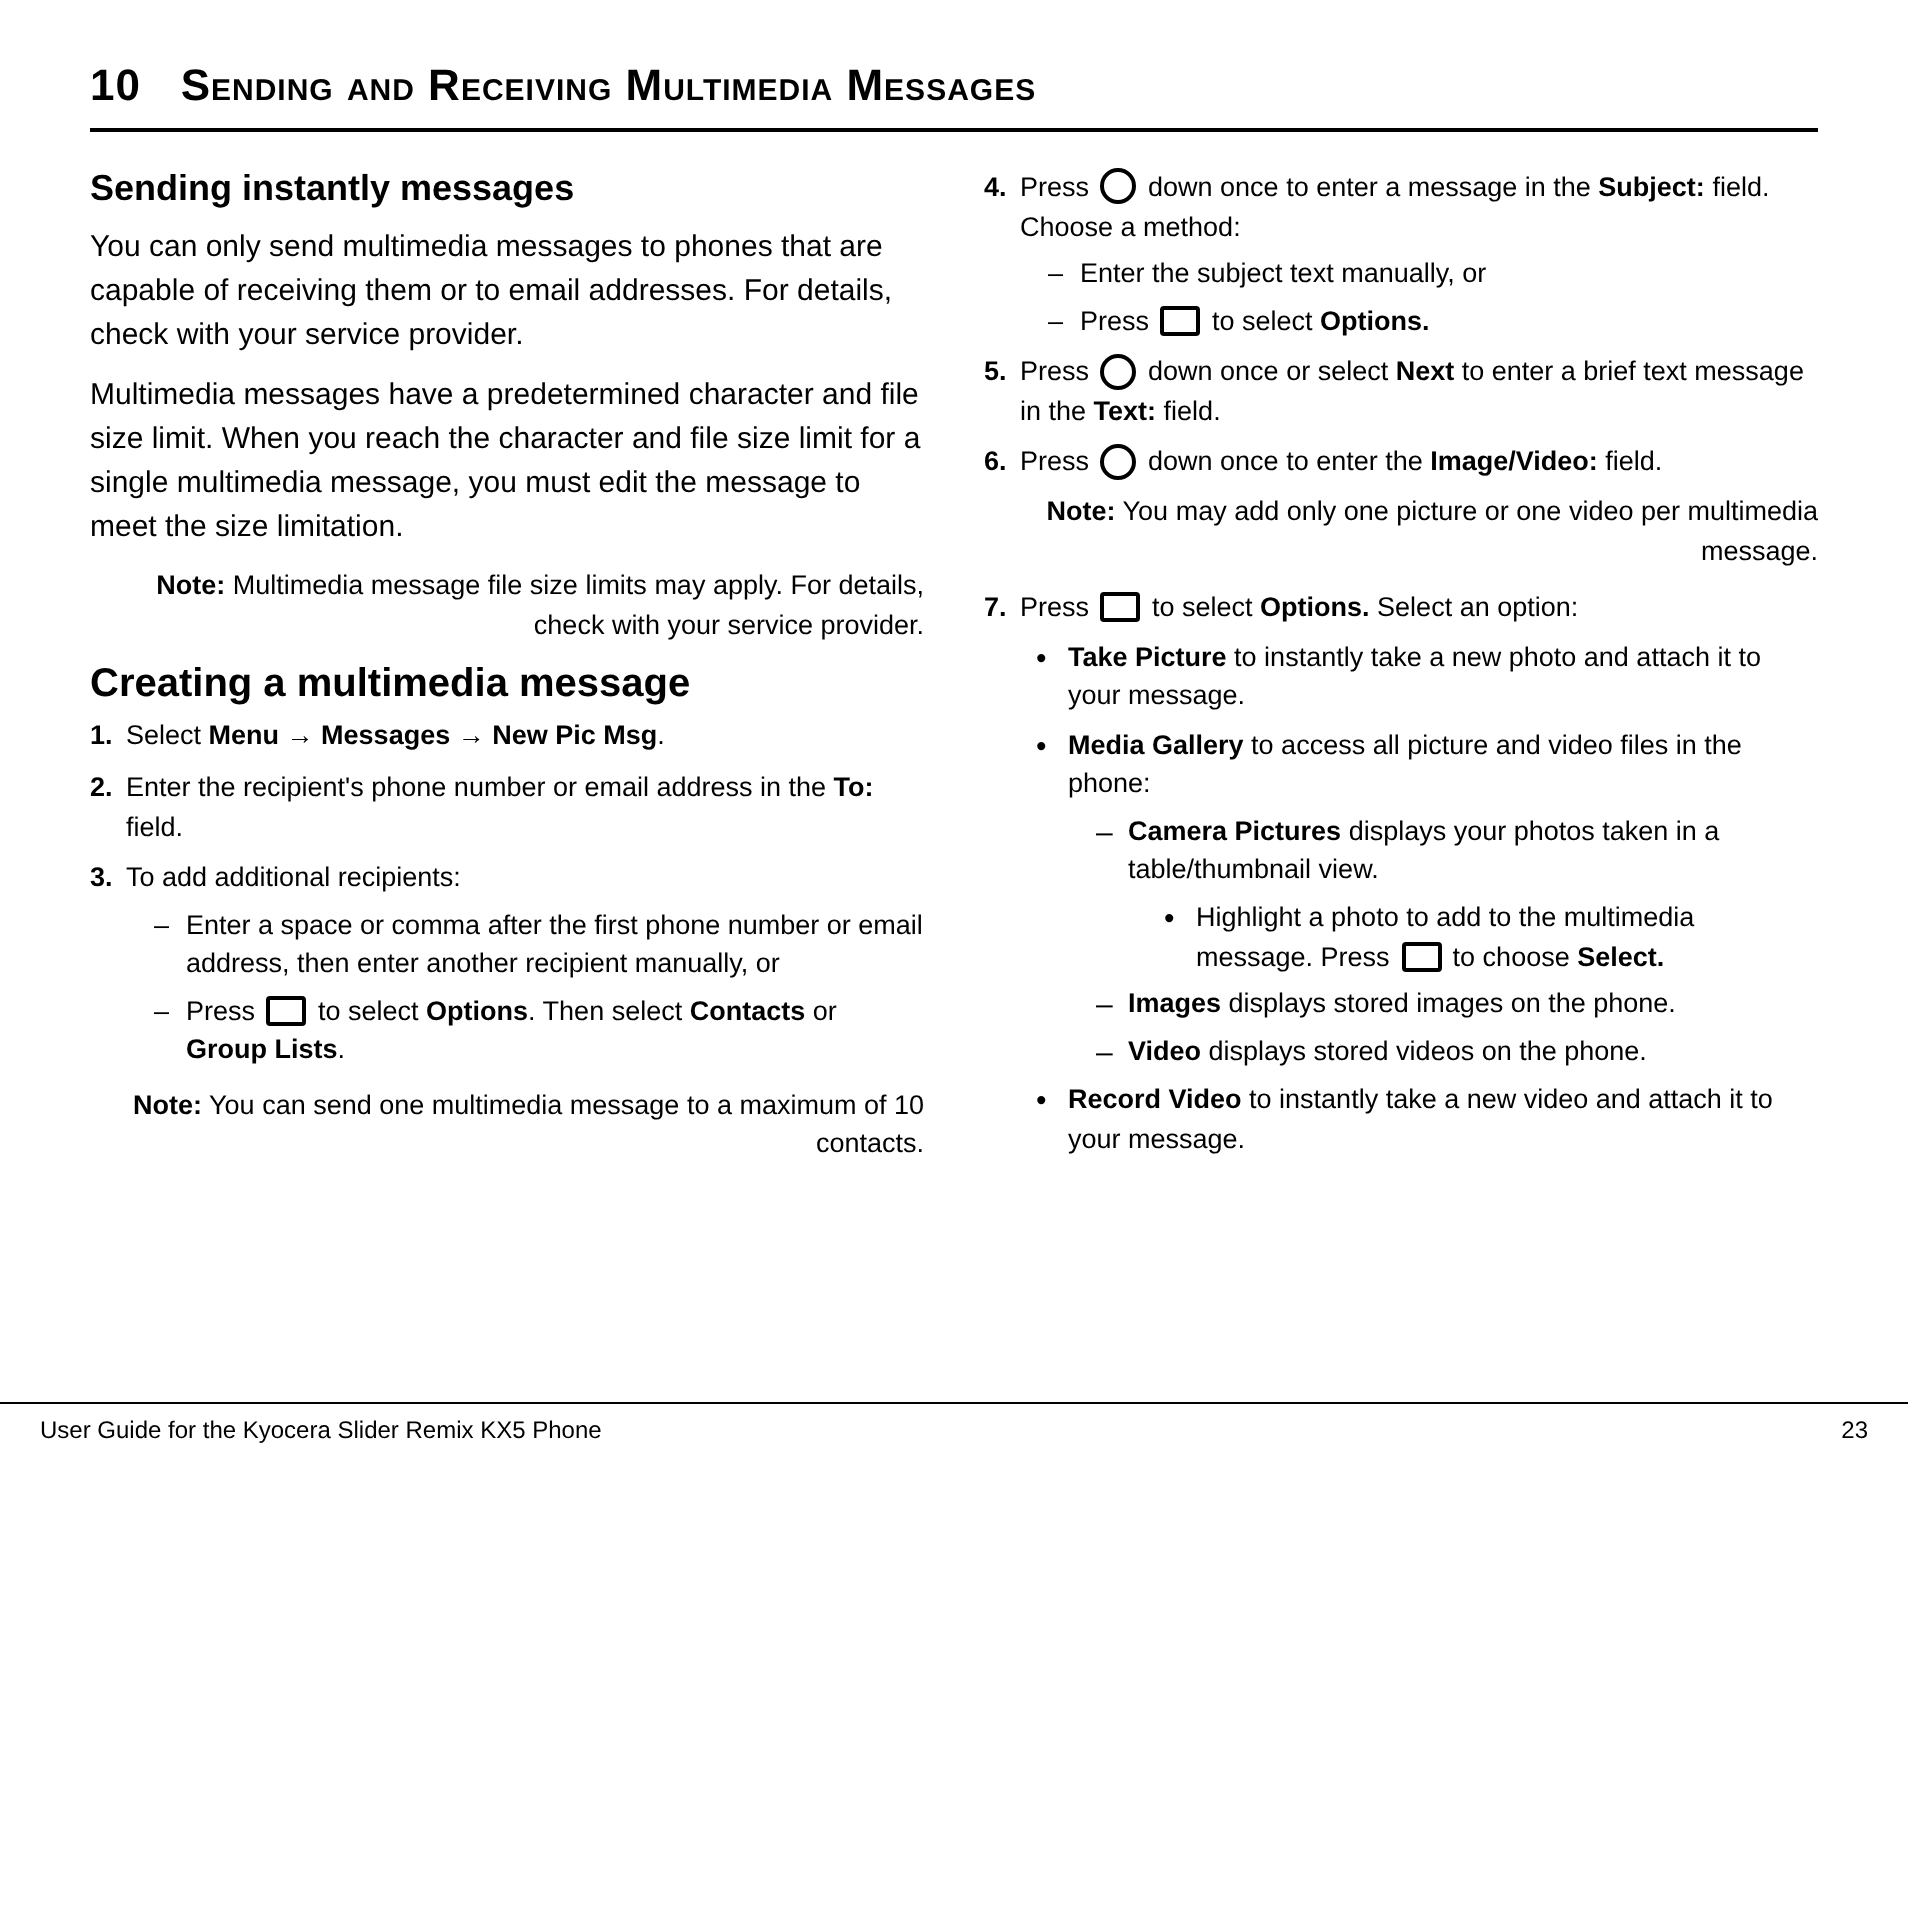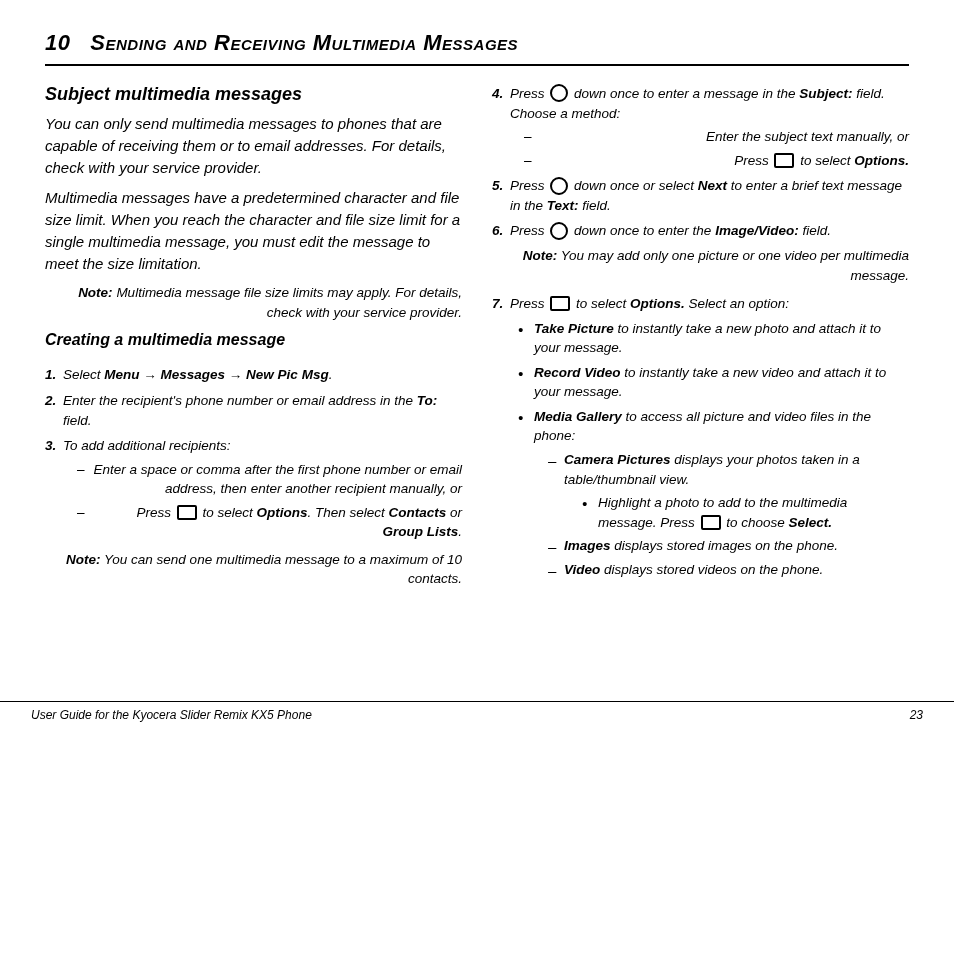--- a/index.html
+++ b/index.html
@@ -10,21 +10,20 @@
       font-family: Arial, Helvetica, sans-serif;
       font-size: 14px;
       color: #000000;
       overflow: hidden;
     }
     .page {
       width: 954px;
       height: 740px;
       padding: 30px 45px 30px 45px;
       position: relative;
-      font-style: italic;
     }
     .chapter-header {
       font-size: 22px;
       font-weight: bold;
       letter-spacing: 0.5px;
       margin-bottom: 8px;
       font-variant: small-caps;
     }
     .chapter-header-num {
       font-variant: normal;
@@ -57,23 +56,23 @@
       line-height: 1.45;
       margin-bottom: 9px;
     }
     .note-text {
       font-size: 13.5px;
       line-height: 1.45;
       margin-bottom: 9px;
       text-align: right;
     }
     .subsection-title {
-      font-size: 16px;
-      font-weight: bold;
-      margin-bottom: 16px;
+      font-size: 20px;
+      font-weight: bold;
+      margin-bottom: 4px;
       margin-top: 4px;
     }
     .numbered-list {
       list-style: none;
       padding: 0;
       margin: 0 0 8px 0;
     }
     .numbered-list li {
       font-size: 13.5px;
       line-height: 1.45;
@@ -83,21 +82,20 @@
     }
     .numbered-list li .num {
       position: absolute;
       left: 0;
       font-weight: bold;
     }
     .dash-list {
       list-style: none;
       padding: 0;
       margin: 4px 0 4px 14px;
-      text-align: right;
     }
     .dash-list li {
       font-size: 13.5px;
       line-height: 1.45;
       margin-bottom: 4px;
       padding-left: 16px;
       position: relative;
     }
     .dash-list li::before {
       content: '–';
@@ -180,21 +178,21 @@
       background: #fff;
     }
     .footer {
       position: absolute;
       bottom: 18px;
       left: 0;
       right: 0;
       display: flex;
       justify-content: space-between;
       align-items: flex-start;
-      padding: 0 31px;
+      padding: 0 20px;
       border-top: 1px solid #000;
       padding-top: 6px;
     }
     .footer-text {
       font-size: 12px;
     }
     .footer-page {
       font-size: 12px;
     }
     b { font-weight: bold; }
@@ -207,21 +205,21 @@
   <div class="chapter-header">
     <span class="chapter-header-num">10</span>
     &nbsp;&nbsp;<span>Sending and Receiving Multimedia Messages</span>
   </div>
   <hr class="header-rule">
 
   <div class="content-columns">
 
     <div class="left-col">
 
-      <div class="section-title">Subject multimedia messages</div>
+      <div class="section-title">Sending instantly messages</div>
 
       <p class="body-text">You can only send multimedia messages to phones that are capable of receiving them or to email addresses. For details, check with your service provider.</p>
 
       <p class="body-text">Multimedia messages have a predetermined character and file size limit. When you reach the character and file size limit for a single multimedia message, you must edit the message to meet the size limitation.</p>
 
       <p class="note-text"><b>Note:</b>  Multimedia message file size limits may apply. For details, check with your service provider.</p>
 
       <div class="subsection-title">Creating a multimedia message</div>
 
       <ol class="numbered-list">
@@ -265,32 +263,32 @@
         <li>
           <span class="num">6.</span>
           Press <span class="icon-circle"></span> down once to enter the <b>Image/Video:</b> field.
           <p class="note-text" style="margin-top:5px;"><b>Note:</b>  You may add only one picture or one video per multimedia message.</p>
         </li>
         <li>
           <span class="num">7.</span>
           Press <span class="icon-nav"></span> to select <b>Options.</b> Select an option:
           <ul class="bullet-list">
             <li><b>Take Picture</b> to instantly take a new photo and attach it to your message.</li>
-            <li><b>Record Video</b> to instantly take a new video and attach it to your message.</li>
             <li><b>Media Gallery</b> to access all picture and video files in the phone:
               <ul class="sub-dash-list">
                 <li><b>Camera Pictures</b> displays your photos taken in a table/thumbnail view.
                   <ul class="sub-bullet-list">
                     <li>Highlight a photo to add to the multimedia message. Press <span class="icon-nav"></span> to choose <b>Select.</b></li>
                   </ul>
                 </li>
                 <li><b>Images</b> displays stored images on the phone.</li>
                 <li><b>Video</b> displays stored videos on the phone.</li>
               </ul>
             </li>
+            <li><b>Record Video</b> to instantly take a new video and attach it to your message.</li>
           </ul>
         </li>
       </ol>
 
     </div>
 
   </div>
 
   <div class="footer">
     <span class="footer-text">User Guide for the Kyocera Slider Remix KX5 Phone</span>

